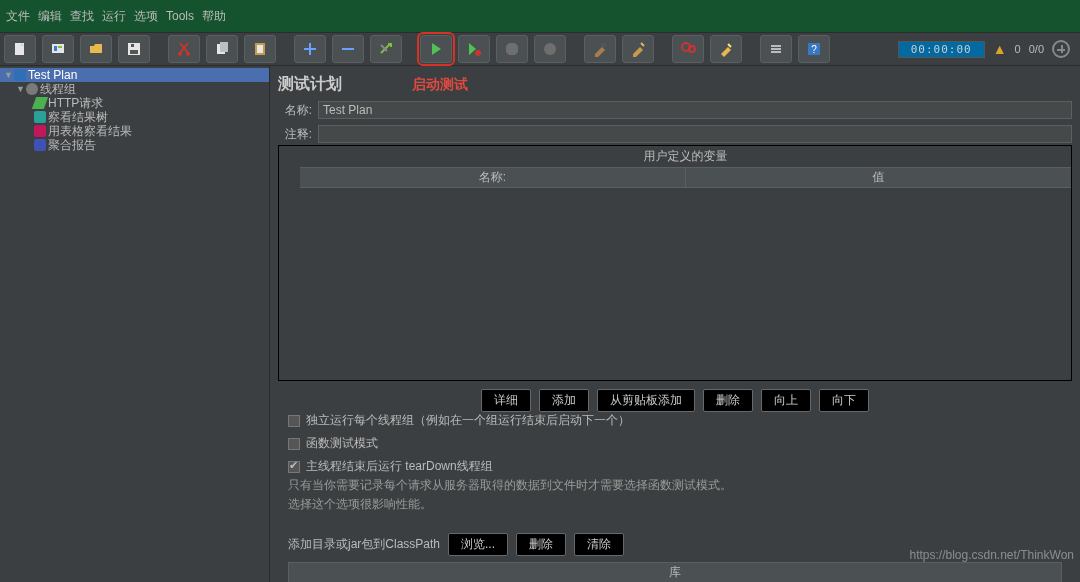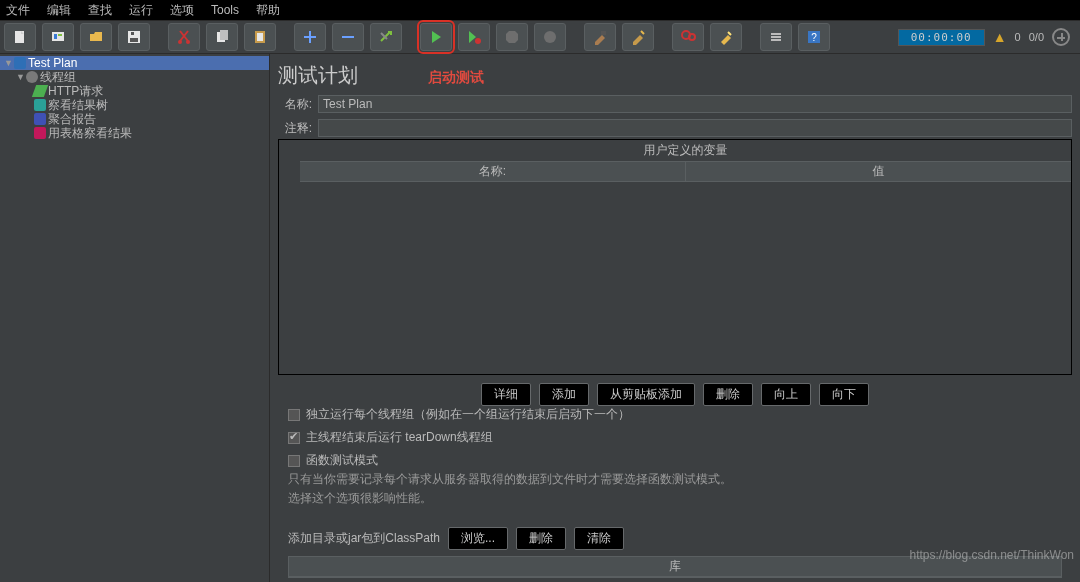--- a/index.html
+++ b/index.html
@@ -1,20 +1,20 @@
 <!DOCTYPE html>
 <html><head>
 <meta charset="utf-8">
 <style>
   * { box-sizing: border-box; margin: 0; padding: 0; }
   html, body { width: 1080px; height: 582px; overflow: hidden; }
   body { background:#3c3f41; font-family: "Microsoft YaHei","SimSun",Arial,sans-serif; font-size:12px; color:#bbbbbb; position:relative; }
 
   
-  .menubar { display:flex; align-items:center; height:18px; padding:10px 6px; background:#000000; gap:17px; }
+  .menubar { display:flex; align-items:center; height:18px; padding:16px 6px; background:#14532d; gap:8px; }
   .menubar span { color:#bbbbbb; cursor:default; }
   
   .toolbar { display:flex; align-items:center; height:34px; padding:0 4px; background:#3c3f41; border-top:1px solid #2b2b2b; border-bottom:1px solid #2b2b2b; }
   .tbtn { width:32px; height:28px; display:flex; align-items:center; justify-content:center; background:#4b5052; border:1px solid #5a5f61; border-radius:3px; margin-right:6px; }
   .tbtn svg { width:16px; height:16px; }
   .tbtn.sep { margin-right:18px; }
   .tbtn.start-highlight { outline:2px solid #d93126; outline-offset:1px; }
   .toolbar .spacer { flex:1; }
   .timer { background:#0369a1; color:#cccccc; border:1px solid #555; padding:1px 12px; font:11px monospace; letter-spacing:1px; }
   .status-right { display:flex; align-items:center; gap:8px; padding-right:6px; }
@@ -34,21 +34,21 @@
   .beaker { width:12px; height:12px; background:#2e6fb6; border-radius:2px; }
   .gear { width:12px; height:12px; background:#7a7a7a; border-radius:50%; }
   .pencil { width:12px; height:12px; background:#4caf50; transform:skewX(-20deg); }
   .teal { width:12px; height:12px; background:#2aa198; border-radius:2px; }
   .indigo { width:12px; height:12px; background:#3f51b5; border-radius:2px; }
   .pink { width:12px; height:12px; background:#c2185b; border-radius:2px; }
 
   
   .main { flex:1; padding:8px 8px 0 8px; overflow:hidden; position:relative; }
   .title-row { display:flex; align-items:baseline; gap:70px; }
-  .panel-title { font-size:20px; font-weight:normal; color:#cccccc; }
+  .panel-title { font-size:16px; font-weight:bold; color:#cccccc; }
   .start-label { font-size:14px; font-weight:bold; color:#e04a3f; }
   .form-row { display:flex; align-items:center; margin-top:6px; gap:6px; }
   .form-label { width:34px; text-align:right; color:#bbbbbb; }
   .form-input { flex:1; height:18px; background:#45494a; border:1px solid #5a5f61; color:#bbbbbb; padding:0 4px; font-size:12px; }
 
   .vars-section { margin-top:2px; border:1px solid #000000;padding-left:21px; }
   .vars-title { text-align:center; padding:2px 0; color:#bbbbbb; }
   .vars-head { display:flex; background:#4b5052; border-top:1px solid #5a5f61; border-bottom:1px solid #5a5f61; }
   .vars-head div { flex:1; text-align:center; padding:1px 0; color:#bbbbbb; border-right:1px solid #5a5f61; }
   .vars-head div:last-child{border-right:none;}
@@ -232,26 +232,26 @@
     </div>
     <div class="tree-row" style="padding-left:34px">
       <span class="pencil"></span>
       <span>HTTP请求</span>
     </div>
     <div class="tree-row" style="padding-left:34px">
       <span class="teal"></span>
       <span>察看结果树</span>
     </div>
     <div class="tree-row" style="padding-left:34px">
+      <span class="pink"></span>
+      <span>用表格察看结果</span>
+    </div>
+    <div class="tree-row" style="padding-left:34px">
       <span class="indigo"></span>
       <span>聚合报告</span>
-    </div>
-    <div class="tree-row" style="padding-left:34px">
-      <span class="pink"></span>
-      <span>用表格察看结果</span>
     </div>
   </div>
 
   <div class="main">
     <div class="title-row">
       <div class="panel-title">测试计划</div>
       <div class="start-label">启动测试</div>
     </div>
 
     <div class="form-row">
@@ -279,26 +279,26 @@
       <div class="jbtn">删除</div>
       <div class="jbtn">向上</div>
       <div class="jbtn">向下</div>
     </div>
 
     <div class="chk-row">
       <span class="chk"></span>
       <span>独立运行每个线程组（例如在一个组运行结束后启动下一个）</span>
     </div>
     <div class="chk-row" style="margin-top:6px">
+      <span class="chk"></span>
+      <span>函数测试模式</span>
+    </div>
+    <div class="chk-row" style="margin-top:6px">
       <span class="chk checked"></span>
       <span>主线程结束后运行 tearDown线程组</span>
-    </div>
-    <div class="chk-row" style="margin-top:6px">
-      <span class="chk"></span>
-      <span>函数测试模式</span>
     </div>
     <div class="hint">只有当你需要记录每个请求从服务器取得的数据到文件时才需要选择函数测试模式。</div>
     <div class="hint">选择这个选项很影响性能。</div>
 
     <div class="cp-row">
       <span>添加目录或jar包到ClassPath</span>
       <div class="jbtn">浏览...</div>
       <div class="jbtn">删除</div>
       <div class="jbtn">清除</div>
     </div>

